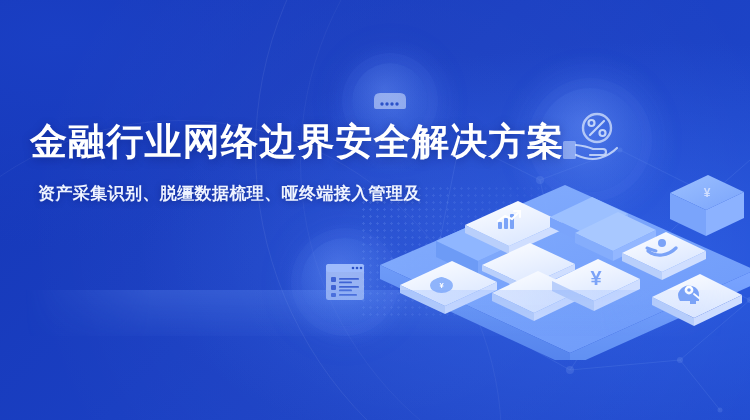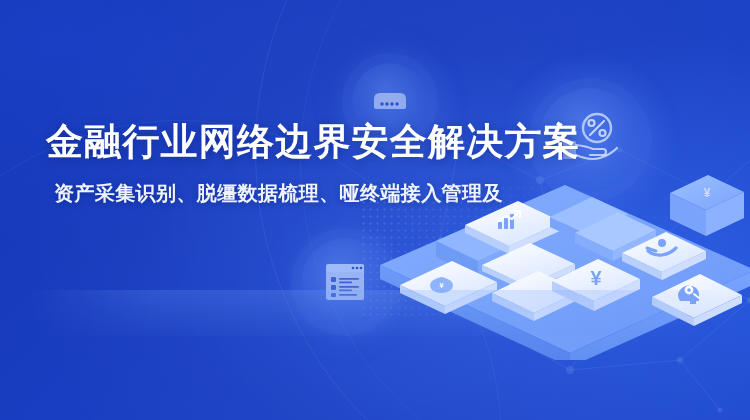--- a/index.html
+++ b/index.html
@@ -58,33 +58,33 @@
     position:absolute;border-radius:50%;
     display:flex;align-items:center;justify-content:center;
     background:radial-gradient(circle at 42% 34%, rgba(120,160,255,0.30) 0%, rgba(80,125,235,0.20) 55%, rgba(70,115,225,0.06) 100%);
     box-shadow:0 0 0 10px rgba(120,160,255,0.06), 0 0 36px 10px rgba(90,135,245,0.12);
   }
   .ci-switch{left:352px;top:63px;width:76px;height:76px;}
   .ci-coin{left:538px;top:88px;width:104px;height:104px;}
   .ci-doc{left:301px;top:238px;width:88px;height:88px;}
 
   
-  .text-block{position:absolute;left:46px;top:118px;width:470px;}
+  .text-block{position:absolute;left:30px;top:118px;width:470px;}
   .headline{
     margin:0;
     font-size:37px;line-height:48px;
     font-weight:700;
     letter-spacing:1.2px;
     color:#ffffff;
     white-space:nowrap;
     text-shadow:0 2px 10px rgba(0,15,80,0.35);
   }
   .subline{
     margin:16px 0 0 0;
-    font-size:20px;line-height:23px;
+    font-size:17px;line-height:23px;
     font-weight:700;
     letter-spacing:.4px;
     color:#eef3ff;
     padding-left:8px;
     text-shadow:0 1px 6px rgba(0,15,80,0.35);
   }
   .sub-row{display:block;white-space:nowrap;}
 
   
   .scene{position:absolute;left:370px;top:175px;width:390px;height:185px;}

